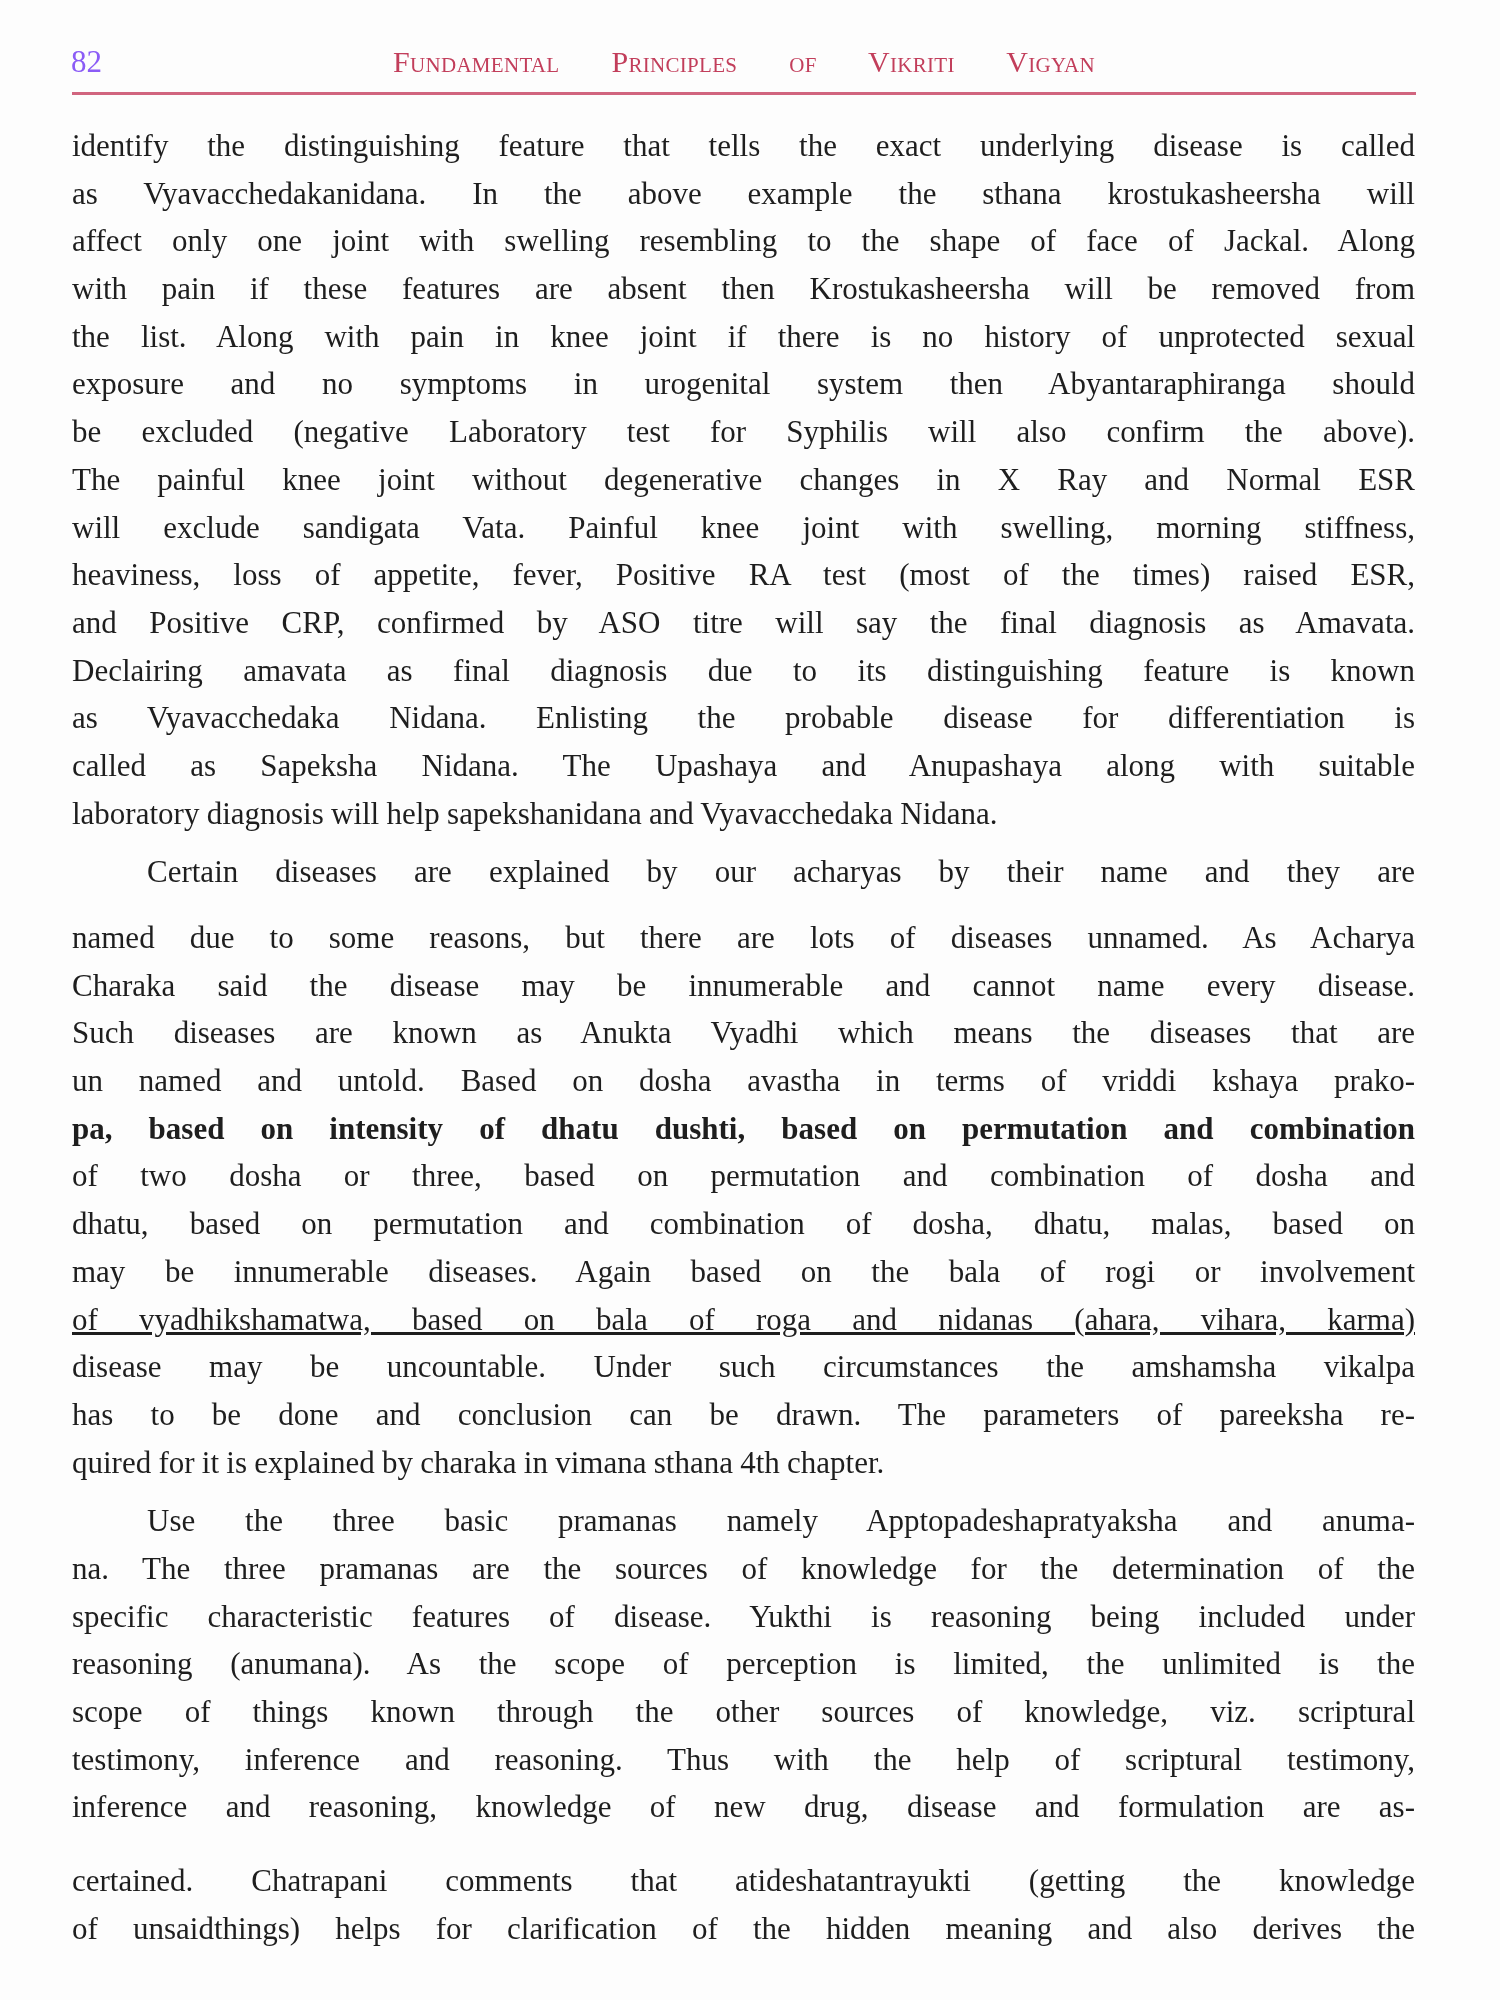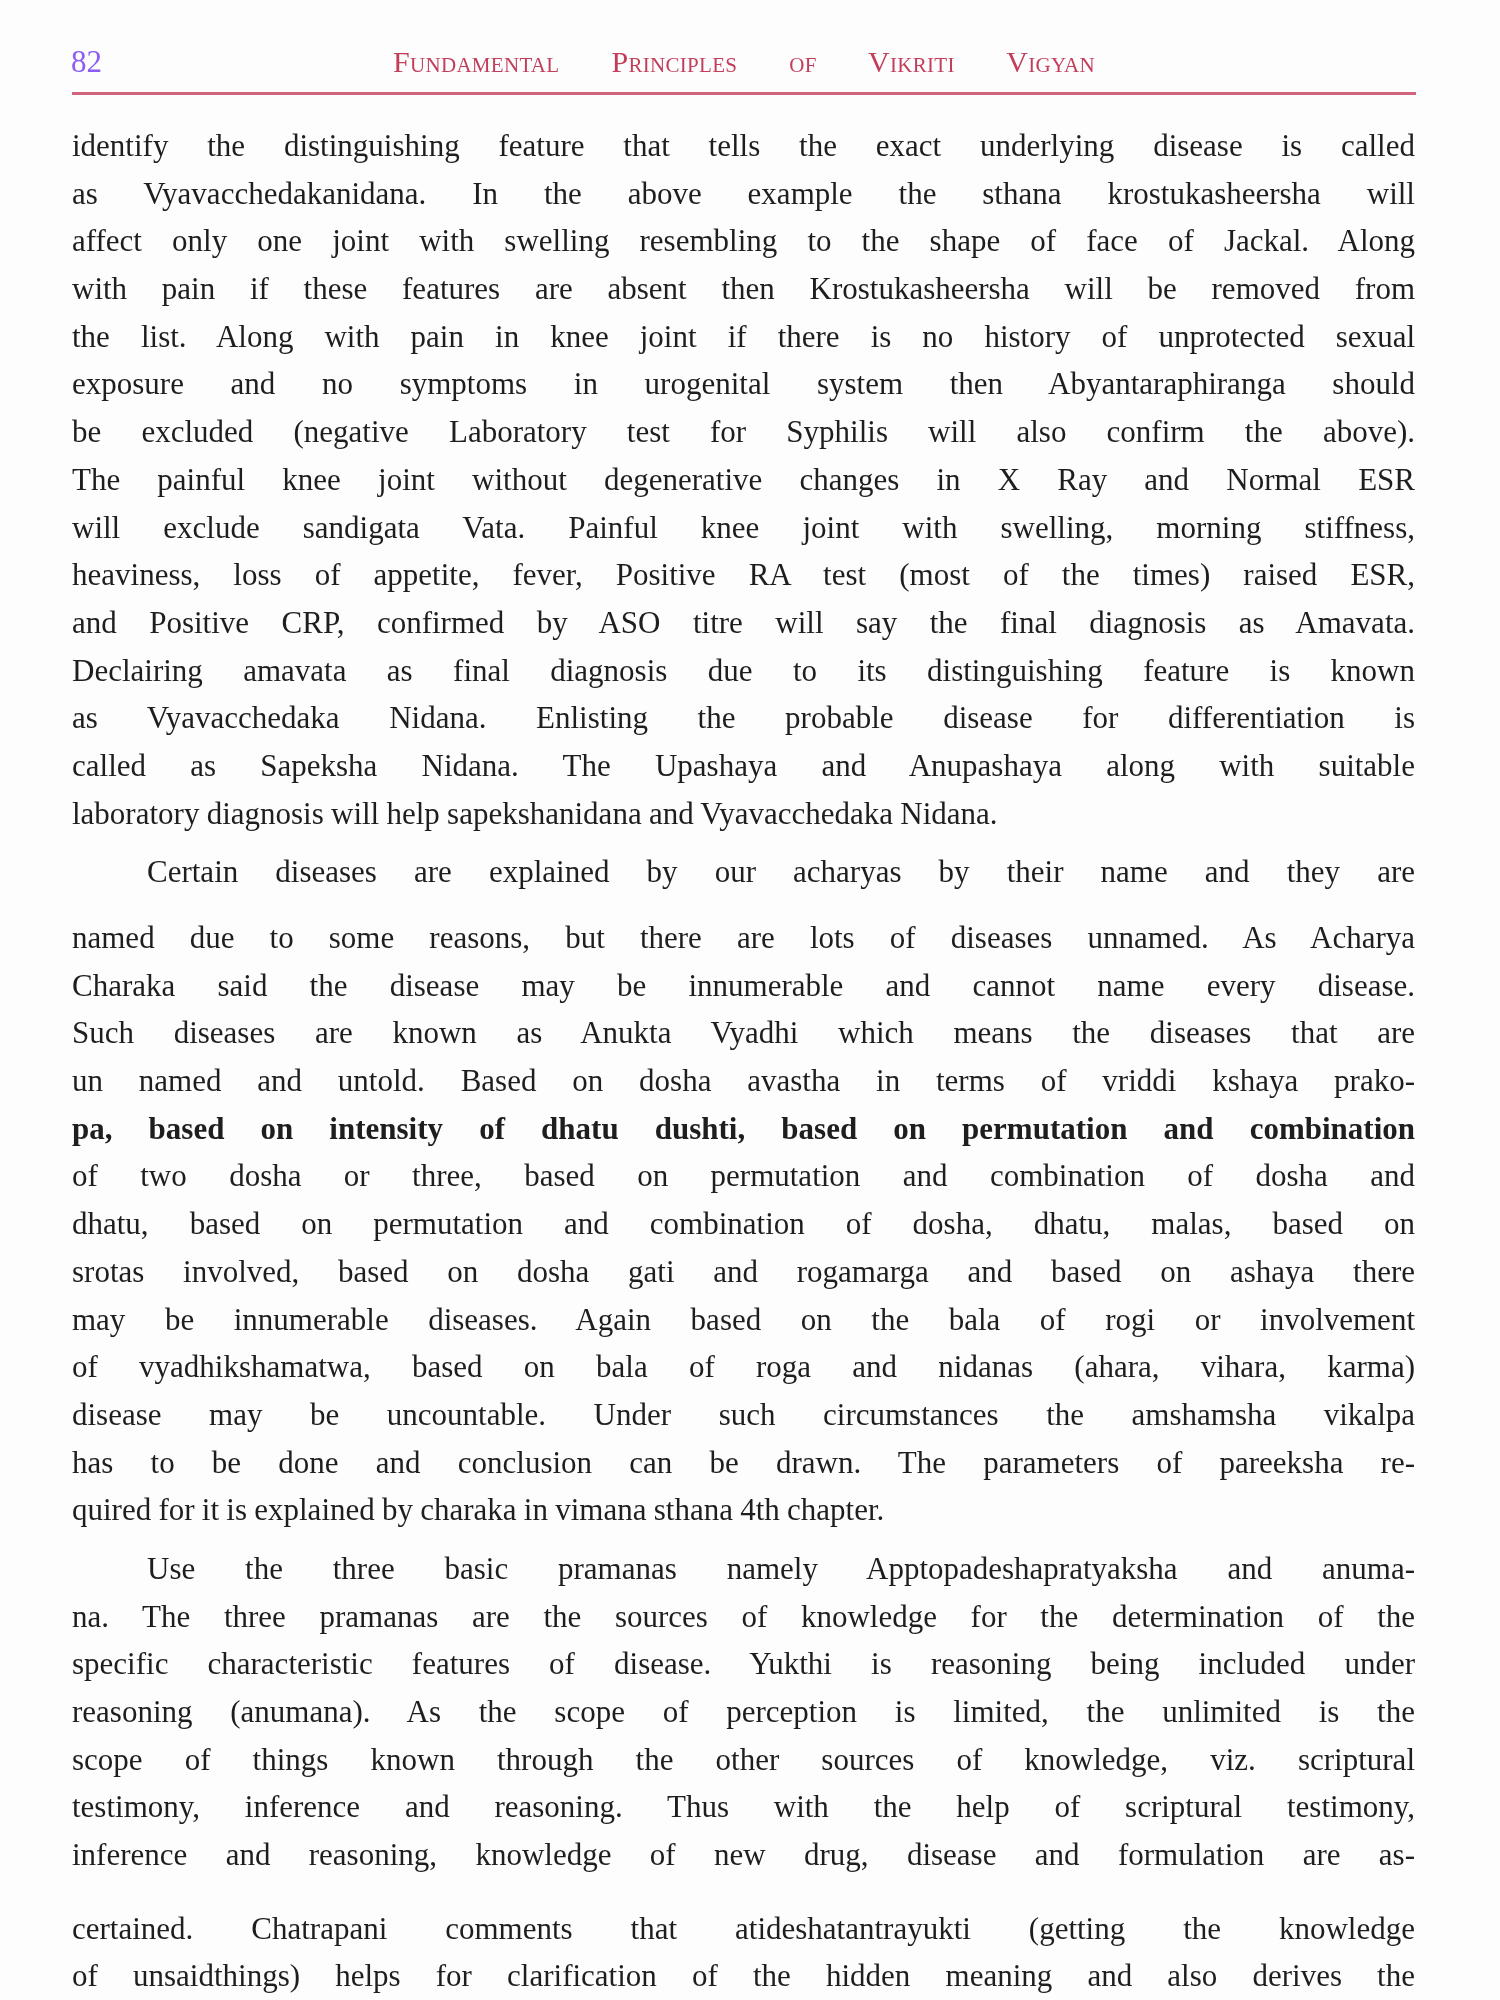--- a/index.html
+++ b/index.html
@@ -58,23 +58,22 @@
 
   <div class="paragraph">
     <div class="line first" style="white-space: nowrap;">Certain diseases are explained by our acharyas by their name and they are</div>
     <div class="line" style="white-space: nowrap; margin-top: 18px;">named due to some reasons, but there are lots of diseases unnamed. As Acharya</div>
     <div class="line" style="white-space: nowrap;">Charaka said the disease may be innumerable and cannot name every disease.</div>
     <div class="line" style="white-space: nowrap;">Such diseases are known as Anukta Vyadhi which means the diseases that are</div>
     <div class="line" style="white-space: nowrap;">un named and untold. Based on dosha avastha in terms of vriddi kshaya prako-</div>
     <div class="line" style="white-space: nowrap; font-weight: bold;">pa, based on intensity of dhatu dushti, based on permutation and combination</div>
     <div class="line" style="white-space: nowrap;">of two dosha or three, based on permutation and combination of dosha and</div>
     <div class="line" style="white-space: nowrap;">dhatu, based on permutation and combination of dosha, dhatu, malas, based on</div>
-    <div class="line" style="white-space: nowrap;">srotas involved, based on dosha gati and rogamarga and based on ashaya there</div>
     <div class="line" style="white-space: nowrap;">may be innumerable diseases. Again based on the bala of rogi or involvement</div>
-    <div class="line" style="white-space: nowrap;">of vyadhikshamatwa, based on bala of roga and nidanas (ahara, vihara, karma)</div>
+    <div class="line" style="white-space: nowrap; text-decoration: underline;">of vyadhikshamatwa, based on bala of roga and nidanas (ahara, vihara, karma)</div>
     <div class="line" style="white-space: nowrap;">disease may be uncountable. Under such circumstances the amshamsha vikalpa</div>
     <div class="line" style="white-space: nowrap;">has to be done and conclusion can be drawn. The parameters of pareeksha re-</div>
     <div class="line last" style="white-space: nowrap;">quired for it is explained by charaka in vimana sthana 4th chapter.</div>
   </div>
 
   <div class="paragraph">
     <div class="line first" style="white-space: nowrap;">Use the three basic pramanas namely Apptopadeshapratyaksha and anuma-</div>
     <div class="line" style="white-space: nowrap;">na. The three pramanas are the sources of knowledge for the determination of the</div>
     <div class="line" style="white-space: nowrap;">specific characteristic features of disease. Yukthi is reasoning being included under</div>
     <div class="line" style="white-space: nowrap;">reasoning (anumana). As the scope of perception is limited, the unlimited is the</div>

